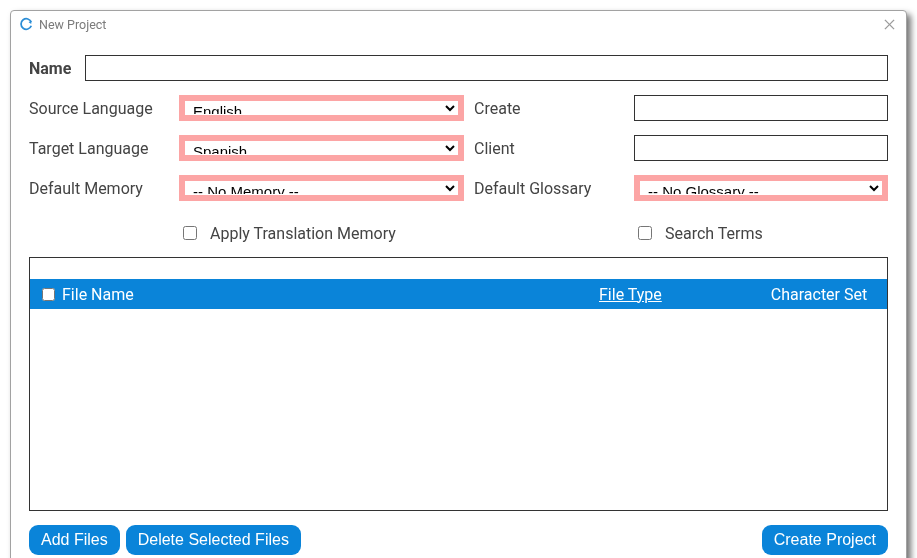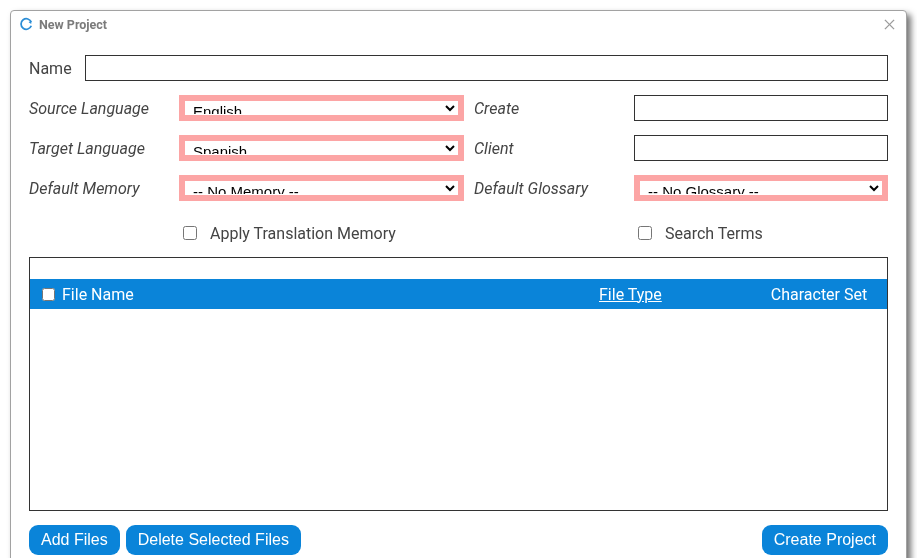--- a/index.html
+++ b/index.html
@@ -25,46 +25,45 @@
     align-items: center;
     padding: 0 8px;
     border-bottom: 0;
     font-size: 12.5px;
     color: #7b7b7b;
   }
   .titlebar .app-icon {
     width: 14px; height: 14px; margin-right: 6px;
     display: inline-flex; align-items: center; justify-content: center;
   }
-  .titlebar .title { flex: 0 0 auto; font-weight: bold; }
+  .titlebar .title { flex: 0 0 auto; }
   .titlebar .spacer { flex: 1 1 auto; }
   .titlebar .close {
     width: 18px; height: 18px; display: inline-flex; align-items: center; justify-content: center;
     color: #9a9a9a; cursor: pointer; font-size: 15px;
   }
   .content { padding: 18px; }
   .form-grid {
     display: grid;
     grid-template-columns: 140px 285px 150px 1fr;
     column-gap: 10px;
     row-gap: 14px;
     align-items: center;
   }
   .form-grid label.flabel {
     color: #444;
     font-size: 16px;
     white-space: nowrap;
-    font-style: italic;
   }
   .name-row {
     display: flex;
     align-items: center;
     margin-bottom: 14px;
   }
-  .name-row label.flabel { width: 56px; color: #444; }
+  .name-row label.flabel { width: 56px; color: #444; font-weight: bold; }
   .name-row input[type=text] { flex: 1; }
   input[type=text] {
     height: 26px;
     border: 1px solid #333;
     padding: 2px 6px;
     font-size: 14px;
     background: #fff;
   }
   select.sel {
     height: 26px;

